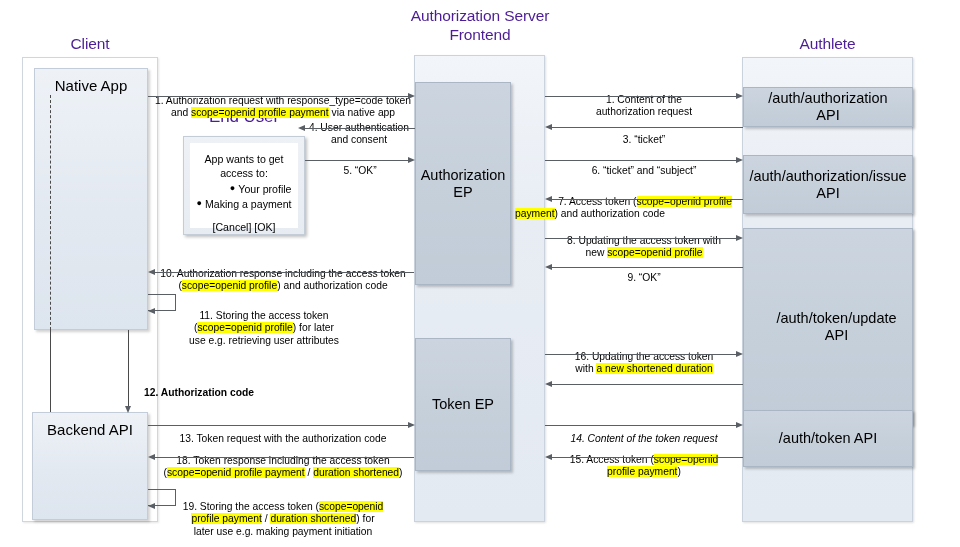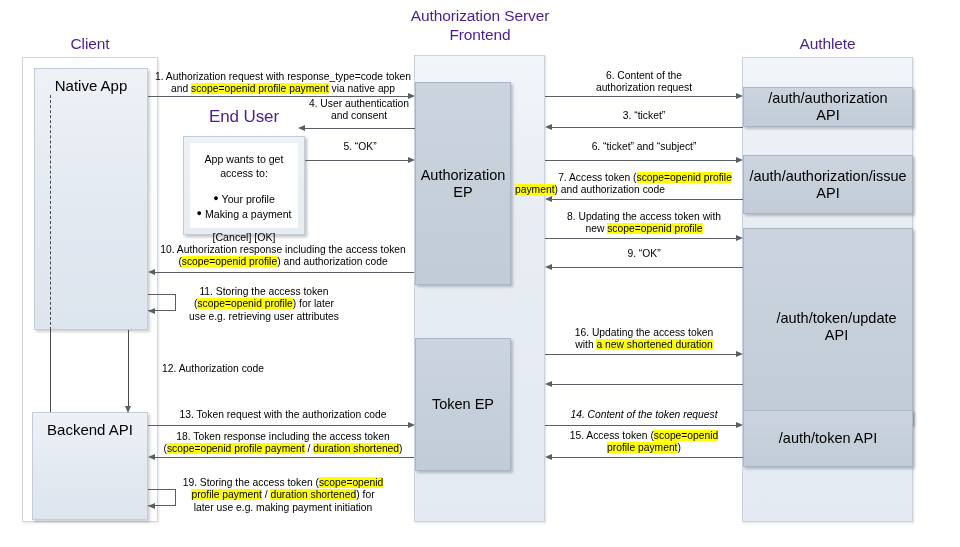--- a/index.html
+++ b/index.html
@@ -104,20 +104,21 @@
     border-left:none;
     background:transparent;
   }
 
   
   .msg-label{
     position:absolute;
     font-size:10.3px;line-height:12.4px;
     color:#000;text-align:center;
     white-space:nowrap;
+    margin-top:24px;
   }
   .msg-label.wrap{white-space:normal;}
   mark{
     background:#ffff00;color:#000;padding:0 0 0 0;
   }
 
   
   .dialog-outer{
     position:absolute;box-sizing:border-box;
     border:1px solid #c4ccd6;
@@ -127,21 +128,21 @@
   }
   .dialog-inner{
     width:100%;height:100%;box-sizing:border-box;
     background:#ffffff;
     border:1px solid #ffffff;
     text-align:center;
     font-size:10.6px;line-height:13.5px;
   }
   .dlg-head{padding-top:9px;}
   .dlg-list{
-    text-align:center;display:inline-block;margin-top:11px;
+    text-align:right;display:inline-block;margin-top:1px;
     font-size:10.6px;line-height:14px;
   }
   .dlg-list div{white-space:nowrap;}
   .dlg-btns{margin-top:9px;font-size:10.6px;}
   .bullet{font-size:9px;vertical-align:2px;margin-right:3px;}
 </style>
 </head>
 <body>
 
 <div id="stage">
@@ -214,21 +215,21 @@
   </div>
 
   <div class="msg-label wrap" style="left:152px;top:71px;width:262px;text-align:center;">
     <span>1. Authorization request with response_type=code token</span><br>
     <span>and </span><mark>scope=openid profile payment</mark><span> via native app</span>
   </div>
   <div class="msg-line" style="left:148px;top:96px;width:260px;"></div>
   <div class="arrowhead right" style="left:408px;top:92.5px;"></div>
 
   <div class="msg-label" style="left:545px;top:70px;width:198px;">
-    <span>6. Content of the</span><br>
+    <span>1. Content of the</span><br>
     <span>authorization request</span>
   </div>
   <div class="msg-line" style="left:545px;top:96px;width:191px;"></div>
   <div class="arrowhead right" style="left:736px;top:92.5px;"></div>
 
   <div class="msg-label" style="left:545px;top:110px;width:198px;">3. “ticket”</div>
   <div class="msg-line" style="left:552px;top:127px;width:191px;"></div>
   <div class="arrowhead left" style="left:545px;top:123.5px;"></div>
 
   <div class="msg-label" style="left:297px;top:98px;width:124px;">
@@ -274,21 +275,21 @@
   <div class="msg-label" style="left:178px;top:286px;width:172px;text-align:center;">
     <span>11. Storing the access token</span><br>
     <span>(</span><mark>scope=openid profile</mark><span>) for later</span><br>
     <span>use e.g. retrieving user attributes</span>
   </div>
   <div class="loop" style="left:148px;top:294px;width:28px;height:17px;"></div>
   <div class="arrowhead left" style="left:148px;top:307.5px;"></div>
 
   <div class="solid-line" style="left:128px;top:330px;height:78px;"></div>
   <div class="arrowhead down" style="left:124.5px;top:406px;"></div>
-  <div class="msg-label" style="left:134px;top:363px;width:130px;text-align:right;">12. Authorization code</div>
+  <div class="msg-label" style="left:134px;top:363px;width:130px;text-align:center;font-weight:bold;">12. Authorization code</div>
 
   <div class="msg-label" style="left:158px;top:409px;width:250px;">13. Token request with the authorization code</div>
   <div class="msg-line" style="left:148px;top:425px;width:260px;"></div>
   <div class="arrowhead right" style="left:408px;top:421.5px;"></div>
 
   <div class="msg-label" style="left:545px;top:409px;width:198px;font-style:italic;">14. Content of the token request</div>
   <div class="msg-line" style="left:545px;top:425px;width:191px;"></div>
   <div class="arrowhead right" style="left:736px;top:421.5px;"></div>
 
   <div class="msg-label" style="left:545px;top:430px;width:198px;">

